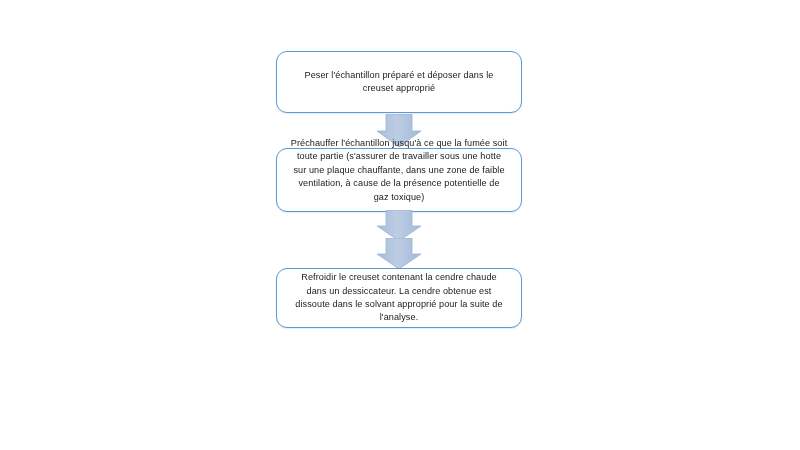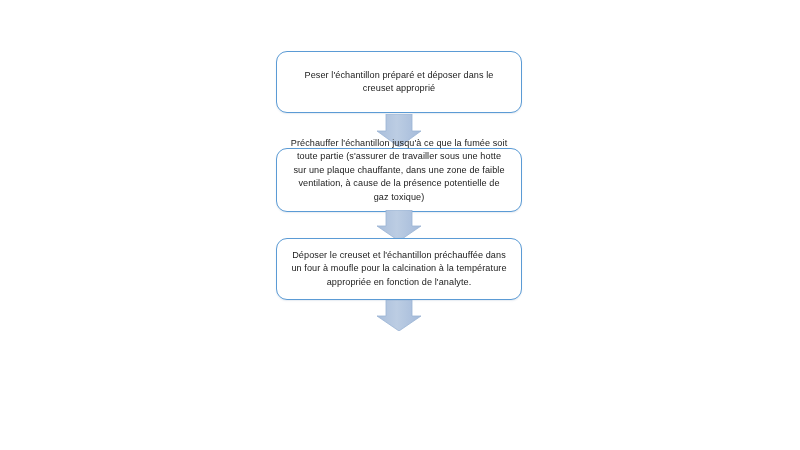--- a/index.html
+++ b/index.html
@@ -106,32 +106,32 @@
           <linearGradient id="agrad2" x1="0" y1="0" x2="1" y2="0">
             <stop offset="0%" stop-color="#a9bedb"></stop>
             <stop offset="45%" stop-color="#bccde3"></stop>
             <stop offset="100%" stop-color="#a4bada"></stop>
           </linearGradient>
         </defs>
         <polygon points="9,0 35,0 35,16 44,16 22,31 0,16 9,16" fill="url(#agrad2)" stroke="#9bb4d4" stroke-width="0.8"></polygon>
       </svg>
     </div>
 
-    <div class="step-box step-3">
-      <div class="step-text">Déposer le creuset et l'échantillon préchauffée dans un four à moufle pour la calcination à la température appropriée en fonction de l'analyte.</div>
-    </div>
 
     <div class="arrow-wrap arrow-gap-3">
       <svg width="44" height="31" viewBox="0 0 44 31" aria-hidden="true">
         <defs>
           <linearGradient id="agrad3" x1="0" y1="0" x2="1" y2="0">
             <stop offset="0%" stop-color="#a9bedb"></stop>
             <stop offset="45%" stop-color="#bccde3"></stop>
             <stop offset="100%" stop-color="#a4bada"></stop>
           </linearGradient>
         </defs>
         <polygon points="9,0 35,0 35,16 44,16 22,31 0,16 9,16" fill="url(#agrad3)" stroke="#9bb4d4" stroke-width="0.8"></polygon>
       </svg>
     </div>
 
+    <div class="step-box step-4">
+      <div class="step-text">Refroidir le creuset contenant la cendre chaude dans un dessiccateur. La cendre obtenue est dissoute dans le solvant approprié pour la suite de l'analyse.</div>
+    </div>
 
   </div>
 </div>
 
 </body></html>

